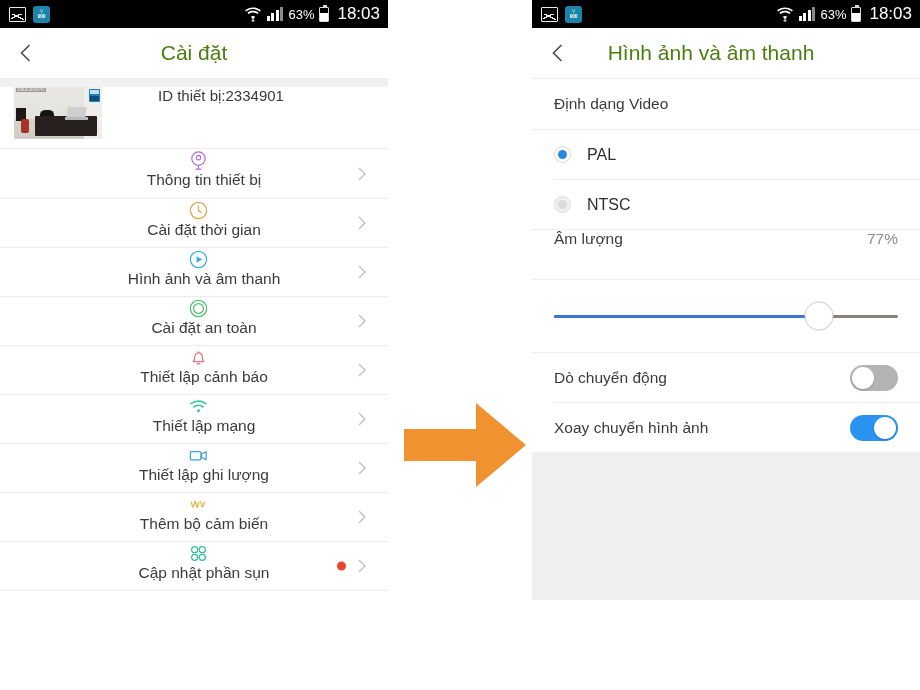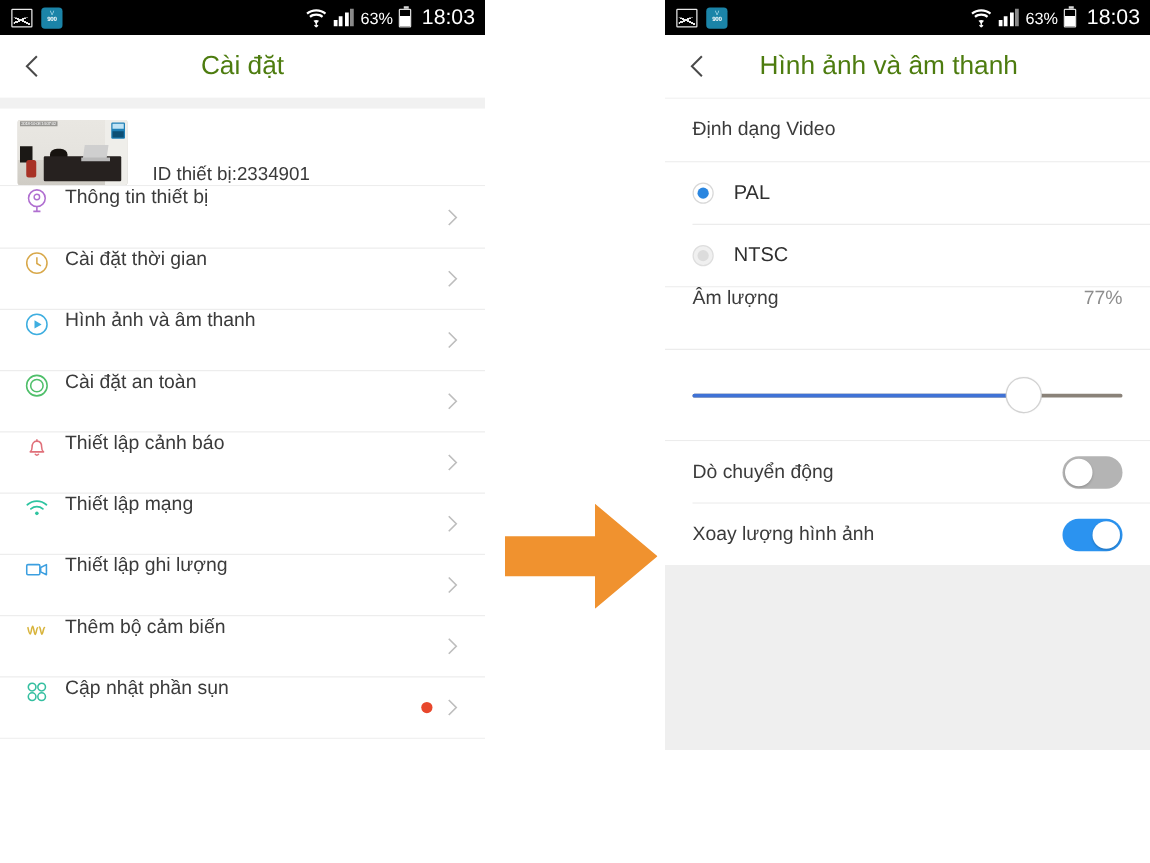--- a/index.html
+++ b/index.html
@@ -69,21 +69,21 @@
   }
   .appbar-title{
     width:100%;text-align:center;font-size:21px;color:#4d7c0f;
   }
   .appbar.right-title .appbar-title{padding-right:30px;box-sizing:border-box;}
   .hdr-sep{height:1px;background:#ececec;}
   .hdr-gap{height:8px;background:#f1f1f1;}
 
   
   .device{
-    height:61px;display:flex;align-items:flex-end;padding-left:14px;background:#fff;
+    height:61px;display:flex;align-items:flex-start;padding-left:14px;background:#fff;gap:36px;
   }
   .thumb{
     width:88px;height:52px;border-radius:2px;overflow:hidden;position:relative;flex:none;
     background:#d9d6cf;
   }
   .thumb .wall{position:absolute;inset:0;background:linear-gradient(to bottom,#e9e7e2 0%,#e5e3de 62%,#d7d4cd 62%,#cfccc5 100%);}
   .thumb .wallR{position:absolute;right:0;top:0;bottom:0;width:20%;background:#efeeea;}
   .thumb .desk{position:absolute;left:24%;right:6%;top:56%;bottom:6%;background:#26211f;border-radius:1px;}
   .thumb .lap{position:absolute;left:60%;top:38%;width:22%;height:22%;background:#cfcfcf;transform:skewX(-8deg);}
   .thumb .lapb{position:absolute;left:58%;top:58%;width:26%;height:5%;background:#b9b9b9;}
@@ -92,22 +92,22 @@
   .thumb .dark{position:absolute;left:2%;top:40%;width:12%;height:26%;background:#1b1815;}
   .thumb .ts{position:absolute;left:2px;top:1px;font-size:3.4px;color:#fff;background:rgba(0,0,0,.35);padding:0 1px;letter-spacing:-.2px;white-space:nowrap;}
   .thumb .badge{position:absolute;right:2px;top:2px;width:11px;height:13px;background:#1f7fb5;border-radius:1px;}
   .thumb .badge::before{content:"";position:absolute;left:1px;right:1px;top:1px;height:4px;background:#bfe3f5;}
   .thumb .badge::after{content:"";position:absolute;left:1px;right:1px;bottom:1px;height:5px;background:#0d4f74;}
   .device-id{margin-left:20px;font-size:15px;color:#3a3a3a;}
 
   
   .list{background:#ffffff;}
   .row{
-    height:49px;display:flex;position:relative;
-    padding-left:18px;box-sizing:border-box;background:#fff;
+    height:49px;display:flex;align-items:center;position:relative;
+    padding-left:8px;box-sizing:border-box;background:#fff;flex-direction:column;
   }
   .row + .row{border-top:1px solid #ededed;}
   .list{border-top:1px solid #ededed;border-bottom:1px solid #ededed;}
   .row-ico{width:22px;height:22px;flex:none;display:flex;align-items:center;justify-content:center;}
   .row-label{margin-left:12px;font-size:15.5px;color:#3b3b3b;}
   .row-chev{position:absolute;right:18px;top:50%;transform:translateY(-50%);width:16px;height:16px;}
   .row-dot{
     position:absolute;right:42px;top:50%;transform:translateY(-50%);
     width:9px;height:9px;border-radius:50%;background:#e8472c;
   }
@@ -453,20 +453,20 @@
 
   <div class="toggle-row">
     <span class="toggle-label">Dò chuyển động</span>
     <span class="switch off">
         <span class="knob"></span>
       </span>
   </div>
   <div class="divider-inset"></div>
 
   <div class="toggle-row">
-    <span class="toggle-label">Xoay lượng hình ảnh</span>
+    <span class="toggle-label">Xoay chuyển hình ảnh</span>
     <span class="switch on">
         <span class="knob"></span>
       </span>
   </div>
 
   <div class="right-filler"></div>
 </div>
 
 </body></html>

